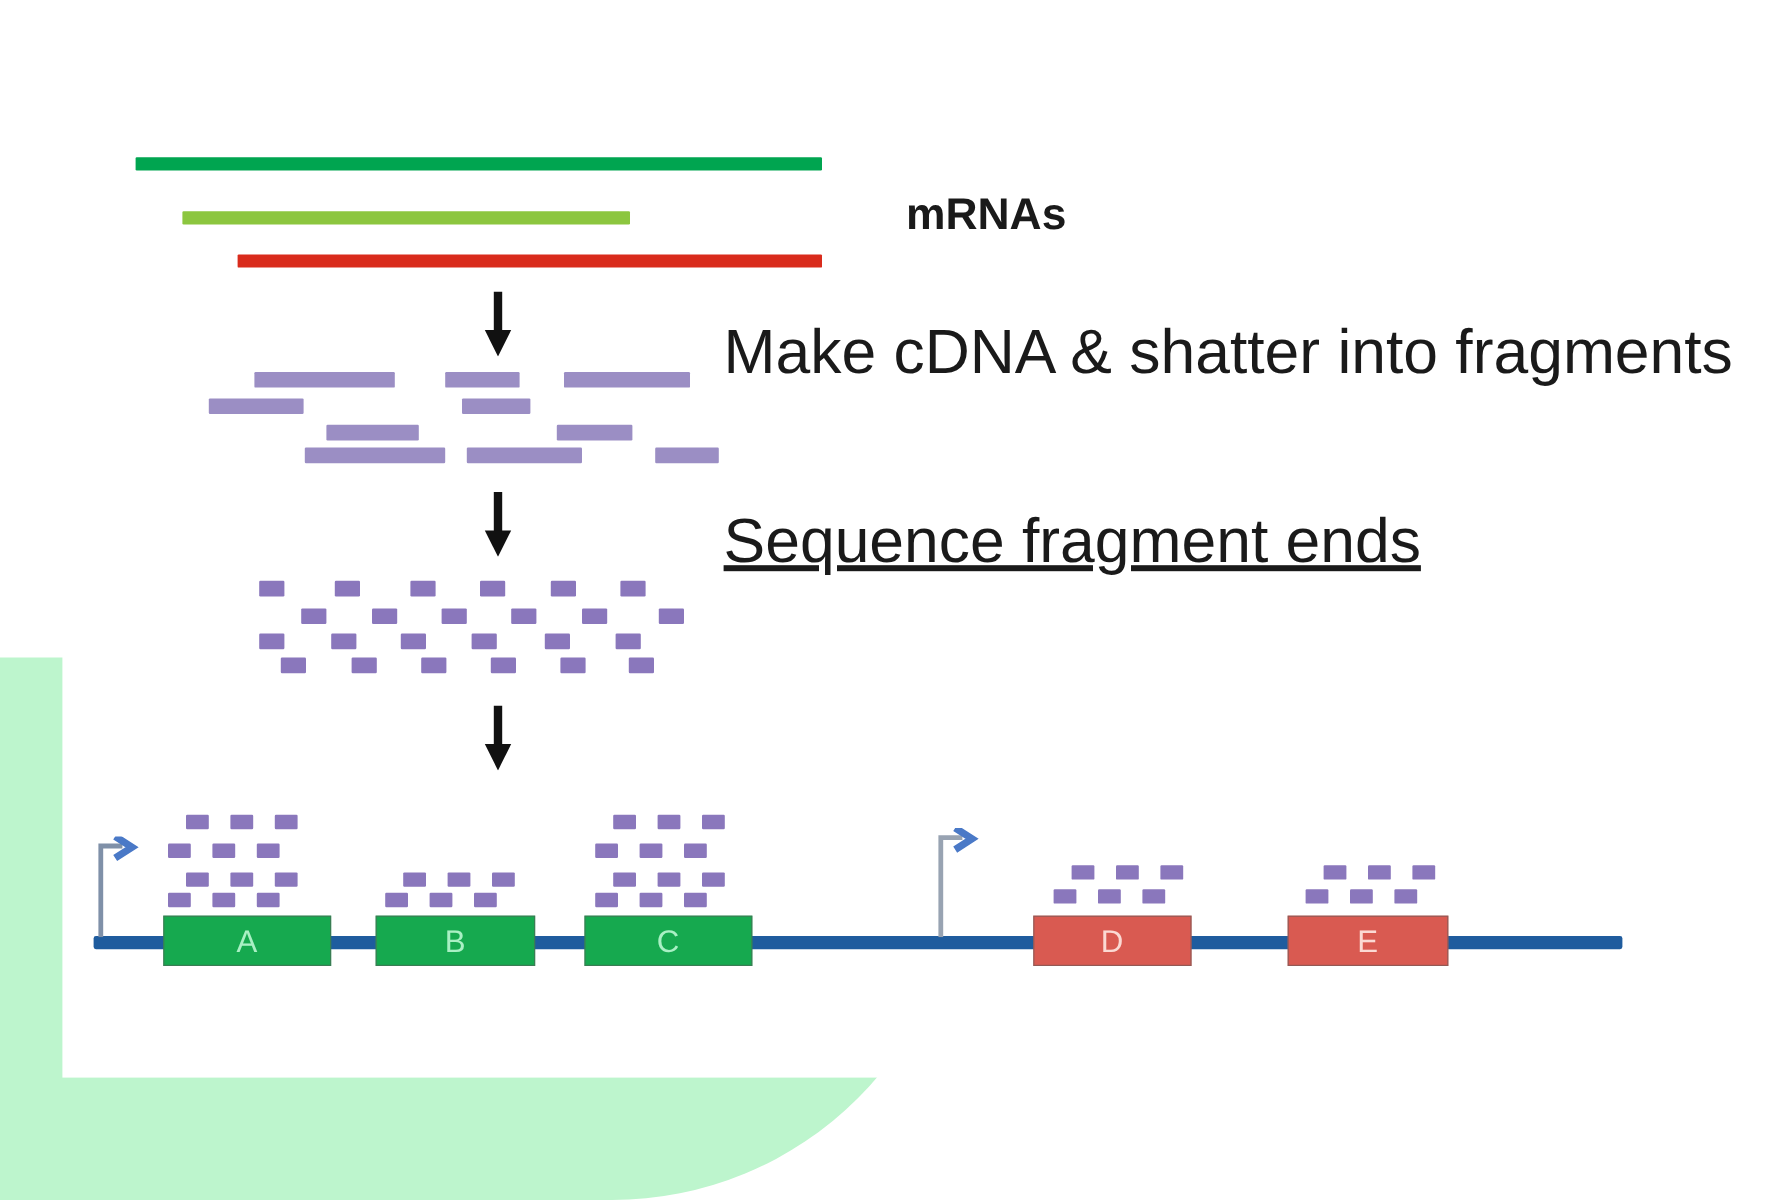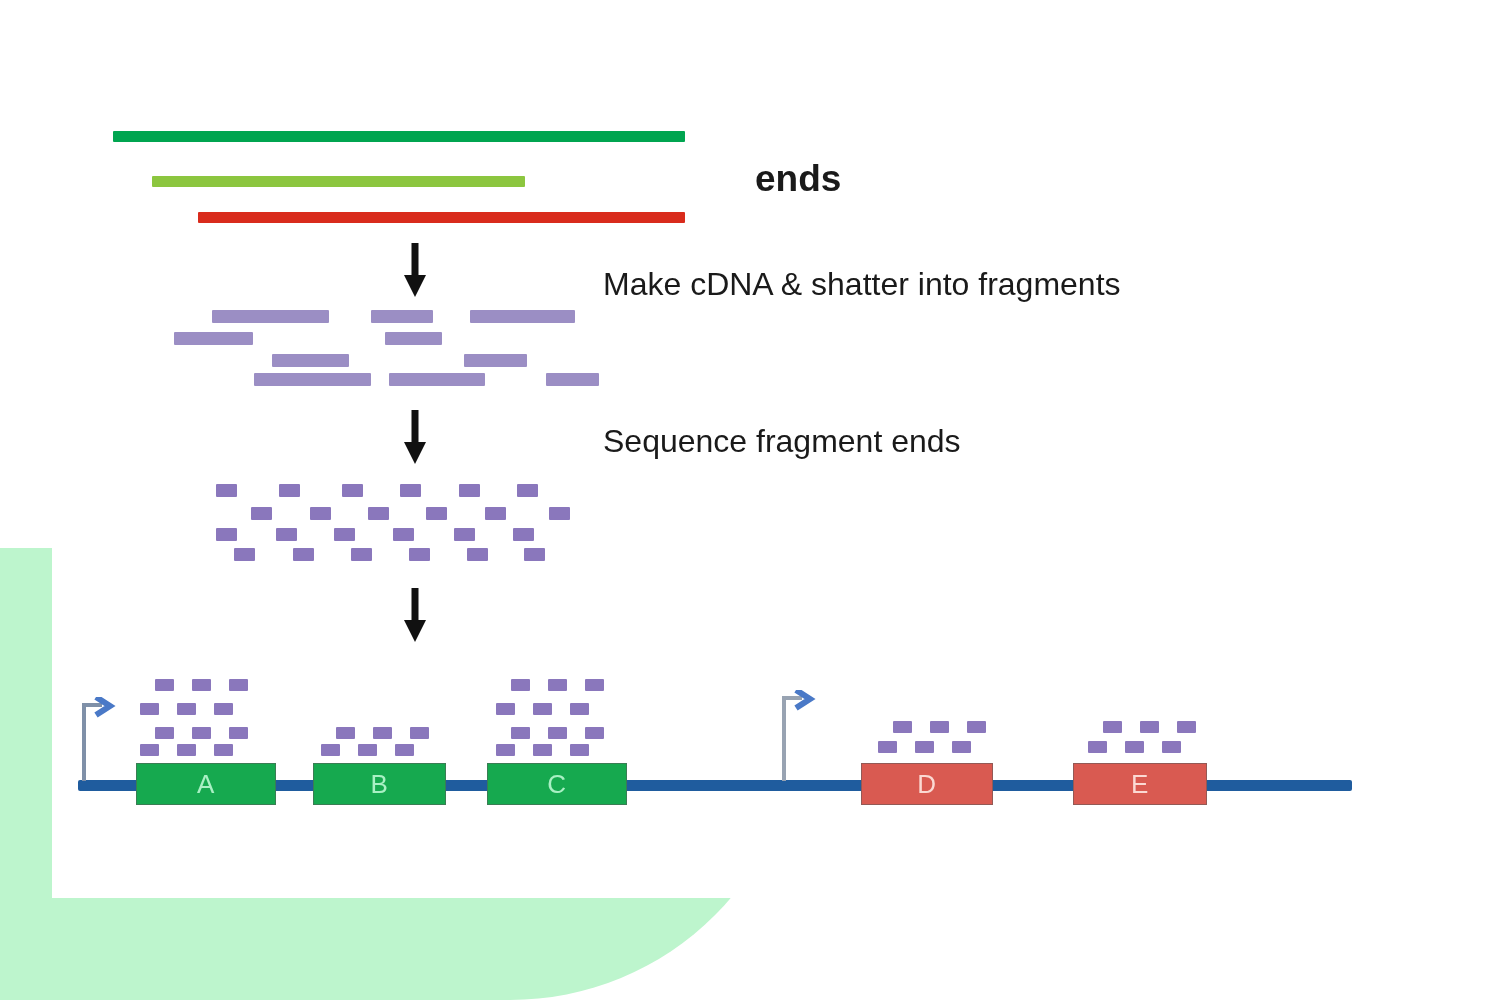--- a/index.html
+++ b/index.html
@@ -52,21 +52,21 @@
     border-radius: 1px;
   }
   
   .step-arrow {
     position: absolute;
   }
   
   .step-label {
     position: absolute;
     color: #1a1a1a;
-    font-size: 32px;
+    font-size: 52px;
     font-family: "Liberation Sans", sans-serif;
     white-space: nowrap;
     line-height: 1;
   }
   .step-label.bold {
     font-weight: bold;
     font-size: 37px;
   }
   
   .frag {
@@ -137,23 +137,23 @@
           <polygon points="4,32 26,32 15,54" fill="#111111"></polygon>
         </svg></div>
       <div class="step-arrow" style="left: 400px; top: 410px; width: 30px; height: 54px;"><svg width="30" height="54" viewBox="0 0 30 54">
           <line x1="15" y1="0" x2="15" y2="38" stroke="#111111" stroke-width="7"></line>
           <polygon points="4,32 26,32 15,54" fill="#111111"></polygon>
         </svg></div>
       <div class="step-arrow" style="left: 400px; top: 588px; width: 30px; height: 54px;"><svg width="30" height="54" viewBox="0 0 30 54">
           <line x1="15" y1="0" x2="15" y2="38" stroke="#111111" stroke-width="7"></line>
           <polygon points="4,32 26,32 15,54" fill="#111111"></polygon>
         </svg></div>
-      <div class="step-label bold" style="left: 755px; top: 160px; color: rgb(26, 26, 26);">ends</div>
+      <div class="step-label bold" style="left: 755px; top: 160px; color: rgb(26, 26, 26);">mRNAs</div>
       <div class="step-label" style="left: 603px; top: 268px; color: rgb(26, 26, 26);">Make cDNA &amp; shatter into fragments</div>
-      <div class="step-label" style="left: 603px; top: 425px; color: rgb(26, 26, 26);">Sequence fragment ends</div>
+      <div class="step-label" style="left: 603px; top: 425px; color: rgb(26, 26, 26); text-decoration: underline;">Sequence fragment ends</div>
       <div class="frag" style="left: 212px; top: 310px; width: 117px; background: rgb(155, 142, 196);"></div>
       <div class="frag" style="left: 371px; top: 310px; width: 62px; background: rgb(155, 142, 196);"></div>
       <div class="frag" style="left: 470px; top: 310px; width: 105px; background: rgb(155, 142, 196);"></div>
       <div class="frag" style="left: 174px; top: 332px; width: 79px; background: rgb(155, 142, 196);"></div>
       <div class="frag" style="left: 385px; top: 332px; width: 57px; background: rgb(155, 142, 196);"></div>
       <div class="frag" style="left: 272px; top: 354px; width: 77px; background: rgb(155, 142, 196);"></div>
       <div class="frag" style="left: 464px; top: 354px; width: 63px; background: rgb(155, 142, 196);"></div>
       <div class="frag" style="left: 254px; top: 373px; width: 117px; background: rgb(155, 142, 196);"></div>
       <div class="frag" style="left: 389px; top: 373px; width: 96px; background: rgb(155, 142, 196);"></div>
       <div class="frag" style="left: 546px; top: 373px; width: 53px; background: rgb(155, 142, 196);"></div>

